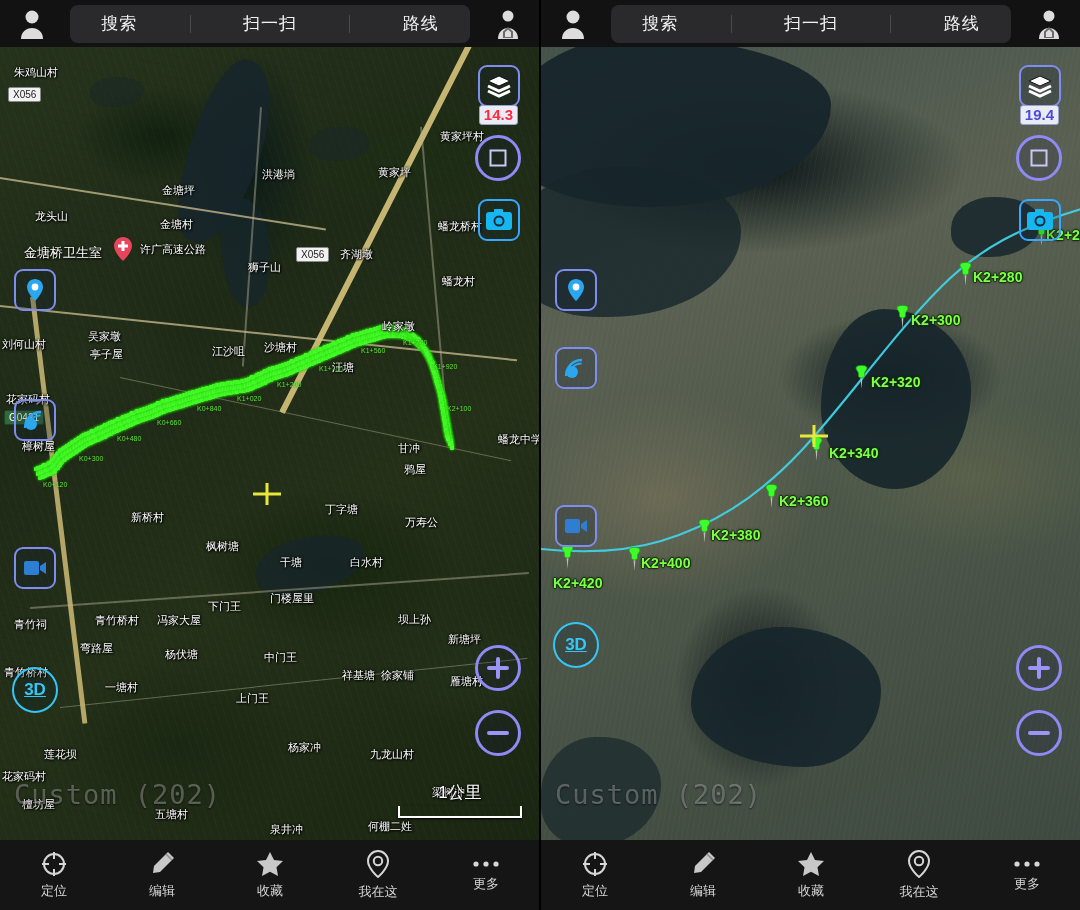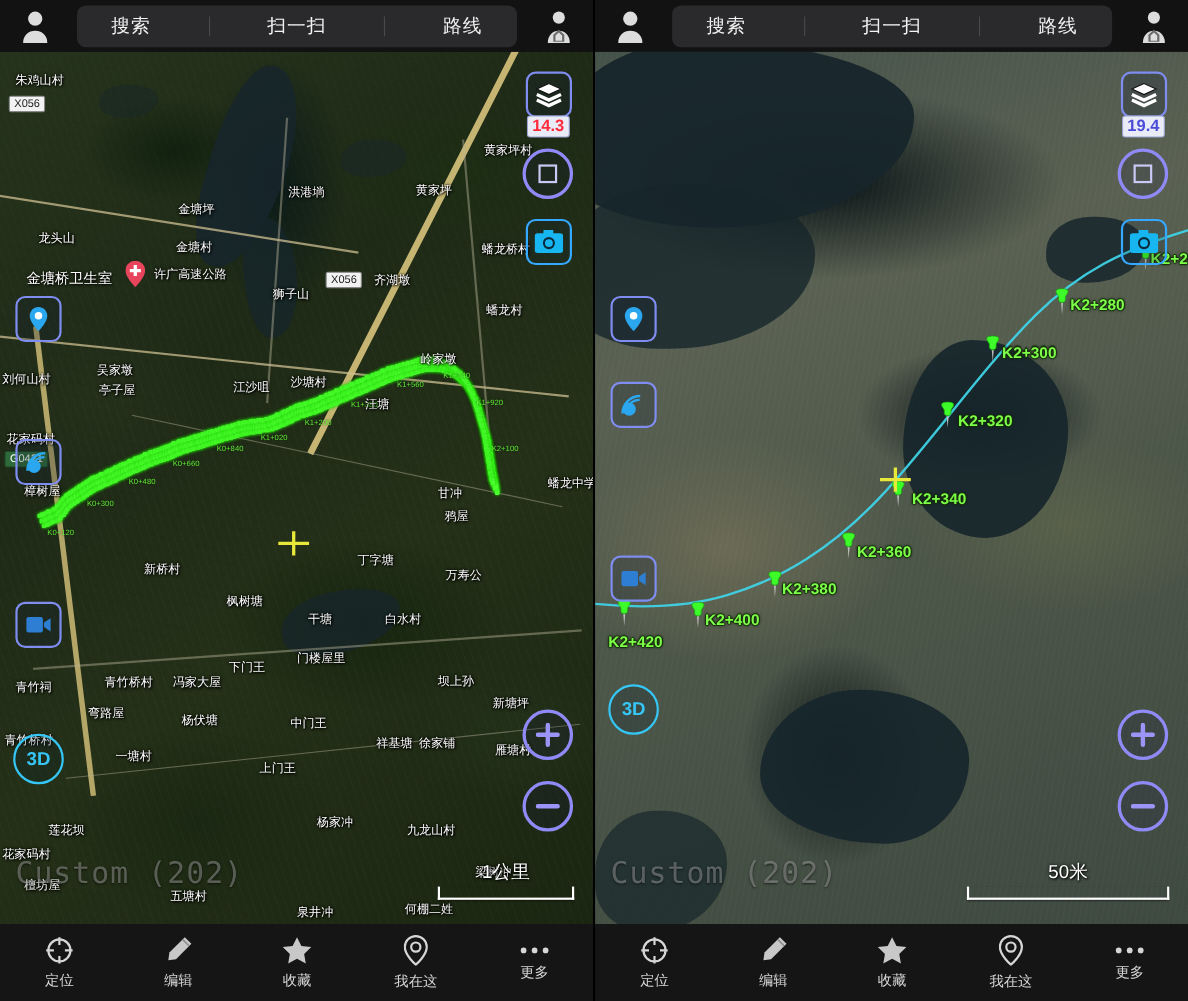--- a/index.html
+++ b/index.html
@@ -79,21 +79,21 @@
   .ctl{position:absolute;display:flex;align-items:center;justify-content:center;}
   .ctl-sq{width:38px;height:38px;border-radius:9px;border:2px solid #7f8cf0;background:rgba(20,30,50,.25);}
   .ctl-circle{width:40px;height:40px;border-radius:50%;border:3px solid #8f8af5;background:rgba(20,24,60,.18);}
   .badge{position:absolute;padding:0 4px;border-radius:3px;font-size:15px;font-weight:bold;
          background:#e9ecf7;letter-spacing:0;line-height:18px;border:1px solid #9aa3d0;}
   .badge.red{color:#ff2b3d;}
   .badge.blue{color:#4b4bd8;}
 
   .cam{width:38px;height:38px;border-radius:9px;border:2px solid #35a8ff;background:rgba(20,40,60,.2);display:flex;align-items:center;justify-content:center;}
   .threeD{position:absolute;width:42px;height:42px;border-radius:50%;border:2px solid #35c6f5;color:#35c6f5;
-          display:flex;align-items:center;justify-content:center;font-size:17px;font-weight:bold;background:rgba(10,30,45,.22);}
+          display:flex;align-items:center;justify-content:center;font-size:17px;font-weight:bold;background:rgba(10,30,45,.22);text-decoration:underline;}
 
   
   .scale{position:absolute;display:flex;flex-direction:column;align-items:center;}
   .scale-text{color:#fff;font-size:17px;text-shadow:0 0 3px #000,1px 1px 2px #000;margin-bottom:2px;}
   .scale-bar{width:120px;height:10px;border-left:2px solid #fff;border-right:2px solid #fff;border-bottom:2px solid #fff;box-shadow:0 1px 2px #000;}
 
   
   .watermark{position:absolute;font-family:"DejaVu Sans Mono","Liberation Mono",monospace;font-size:27px;
     color:rgba(255,255,255,.30);letter-spacing:1px;text-shadow:0 1px 2px rgba(0,0,0,.6);}
 
@@ -1509,24 +1509,20 @@
       </div>
       <div class="ctl ctl-sq" style="left:14px;top:458px;">
         <svg width="24" height="22" viewBox="0 0 24 22">
             <rect x="1" y="4" width="15" height="14" rx="2" fill="#2e7fd4"></rect>
             <path d="M17 9l6-4v12l-6-4z" fill="#2e7fd4"></path>
           </svg>
       </div>
       <div class="threeD" style="left:12px;top:575px;">3D</div>
 
       <div class="watermark" style="left:14px;bottom:30px;">Custom (202)</div>
-      <div class="scale" style="right:18px;bottom:22px;">
-        <div class="scale-text">50米</div>
-        <div class="scale-bar" style="width:180px;"></div>
-      </div>
     </div>
 
     <div class="bottombar">
       <div class="bb-item">
         <svg width="26" height="26" viewBox="0 0 26 26">
             <circle cx="13" cy="13" r="10" fill="none" stroke="#d6d6d6" stroke-width="2"></circle>
             <path d="M13 1v7M13 18v7M1 13h7M18 13h7" stroke="#d6d6d6" stroke-width="2"></path>
           </svg>
         <div class="bb-label">定位</div>
       </div>

